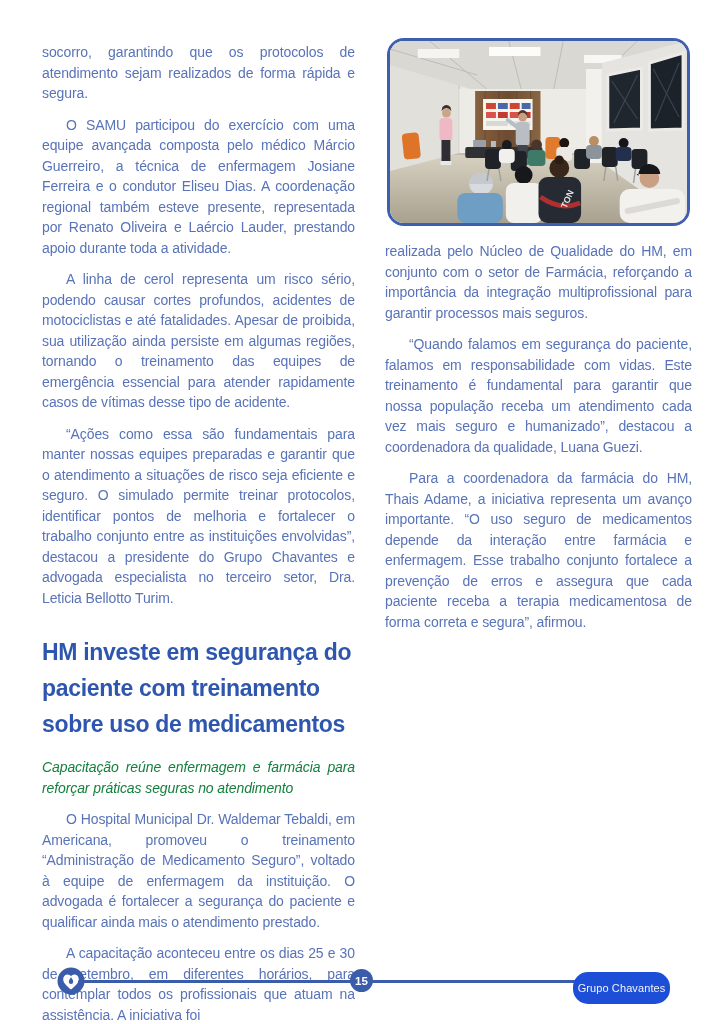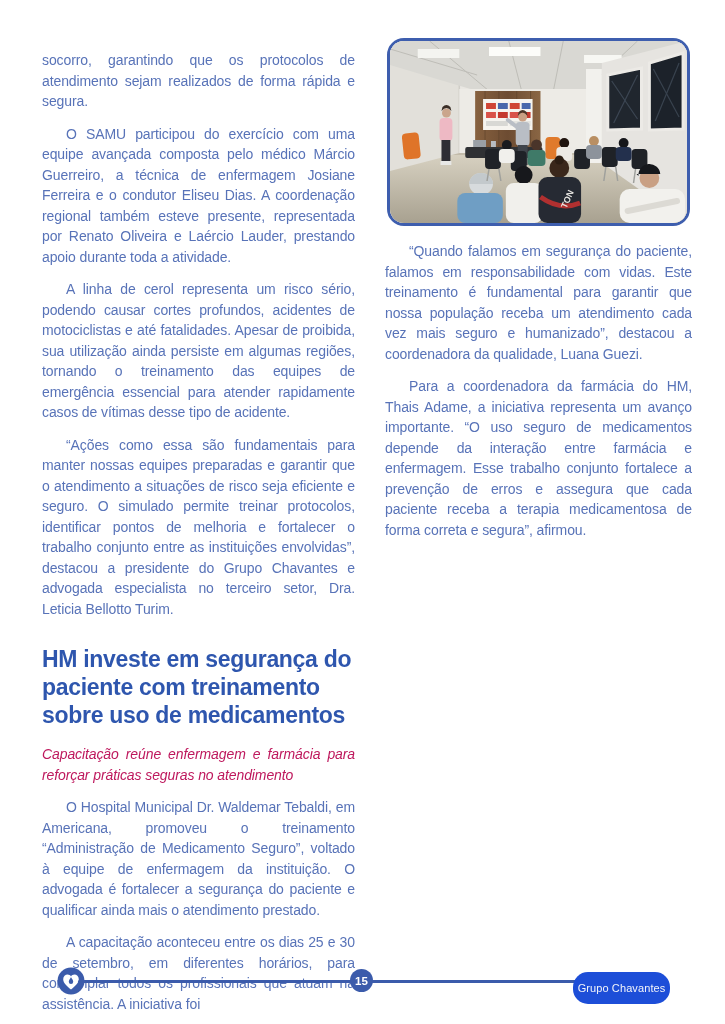--- a/index.html
+++ b/index.html
@@ -6,31 +6,31 @@
   #page{
     position:relative;width:725px;height:1024px;margin:0 auto;
     background:#ffffff;overflow:hidden;
     font-family:"Liberation Sans",sans-serif;
     -webkit-font-smoothing:antialiased;
   }
   .col{position:absolute;top:38px;color:#5873b8;}
   #left-col{left:42px;width:313px;}
   #right-col{left:385px;width:307px;}
   .col p{
-    margin:12px 0 11px 0;font-size:14px;line-height:20.5px;
+    margin:4px 0 11px 0;font-size:14px;line-height:20.5px;
     text-align:justify;text-indent:24px;letter-spacing:-0.1px;
   }
   .col p.no-indent{text-indent:0;}
   .heading{
     margin:26px 0 15px 0;color:#2e56ae;font-weight:bold;
-    font-size:23px;line-height:28px;letter-spacing:-0.3px;
+    font-size:23px;line-height:36px;letter-spacing:-0.3px;
   }
   .subtitle{
     margin:0 0 13px 0;font-style:italic;font-size:14.5px;line-height:21px;
-    text-align:justify;color:#be185d;
+    text-align:justify;color:#15803d;
   }
   .photo-frame{
     width:297px;height:182px;border:3px solid #3e5eae;border-radius:17px;
     overflow:hidden;margin:0 0 15px 2px;background:#e9e7e2;
   }
   .photo-frame svg{display:block;width:100%;height:100%;}
   
   #footer{position:absolute;left:0;top:960px;width:595px;height:46px;}
   .footer-line{position:absolute;top:19.5px;height:3px;background:#3b5bab;border-radius:2px;}
   #footer-line-1{left:78px;width:278px;}
@@ -193,20 +193,21 @@
         <g stroke="#9fa09c" stroke-width="1.5">
           <line x1="100" y1="128" x2="98" y2="140"></line>
             <line x1="110" y1="128" x2="112" y2="140"></line>
           <line x1="218" y1="126" x2="216" y2="140"></line>
             <line x1="228" y1="126" x2="230" y2="140"></line>
           <line x1="248" y1="128" x2="246" y2="142"></line>
         </g>
       </svg>
     </div>
 
+    <p class="no-indent">realizada pelo Núcleo de Qualidade do HM, em conjunto com o setor de Farmácia, reforçando a importância da integração multiprofissional para garantir processos mais seguros.</p>
     <p>“Quando falamos em segurança do paciente, falamos em responsabilidade com vidas. Este treinamento é fundamental para garantir que nossa população receba um atendimento cada vez mais seguro e humanizado”, destacou a coordenadora da qualidade, Luana Guezi.</p>
     <p>Para a coordenadora da farmácia do HM, Thais Adame, a iniciativa representa um avanço importante. “O uso seguro de medicamentos depende da interação entre farmácia e enfermagem. Esse trabalho conjunto fortalece a prevenção de erros e assegura que cada paciente receba a terapia medicamentosa de forma correta e segura”, afirmou.</p>
   </div>
 
   <div id="footer">
     <svg id="footer-logo" viewBox="0 0 28 28">
       <circle cx="14" cy="14" r="13.5" fill="#3b5bab"></circle>
       <path d="M14 22.5 C10.5 19.4 6.2 16.4 6.2 12.2 C6.2 9.4 8.3 7.6 10.6 7.6 C12 7.6 13.3 8.3 14 9.4 C14.7 8.3 16 7.6 17.4 7.6 C19.7 7.6 21.8 9.4 21.8 12.2 C21.8 16.4 17.5 19.4 14 22.5 Z" fill="#ffffff"></path>
       <path d="M14 10.2 C14 10.2 11.8 13 11.8 14.8 A2.2 2.2 0 0 0 16.2 14.8 C16.2 13 14 10.2 14 10.2 Z" fill="#3b5bab"></path>
     </svg>

